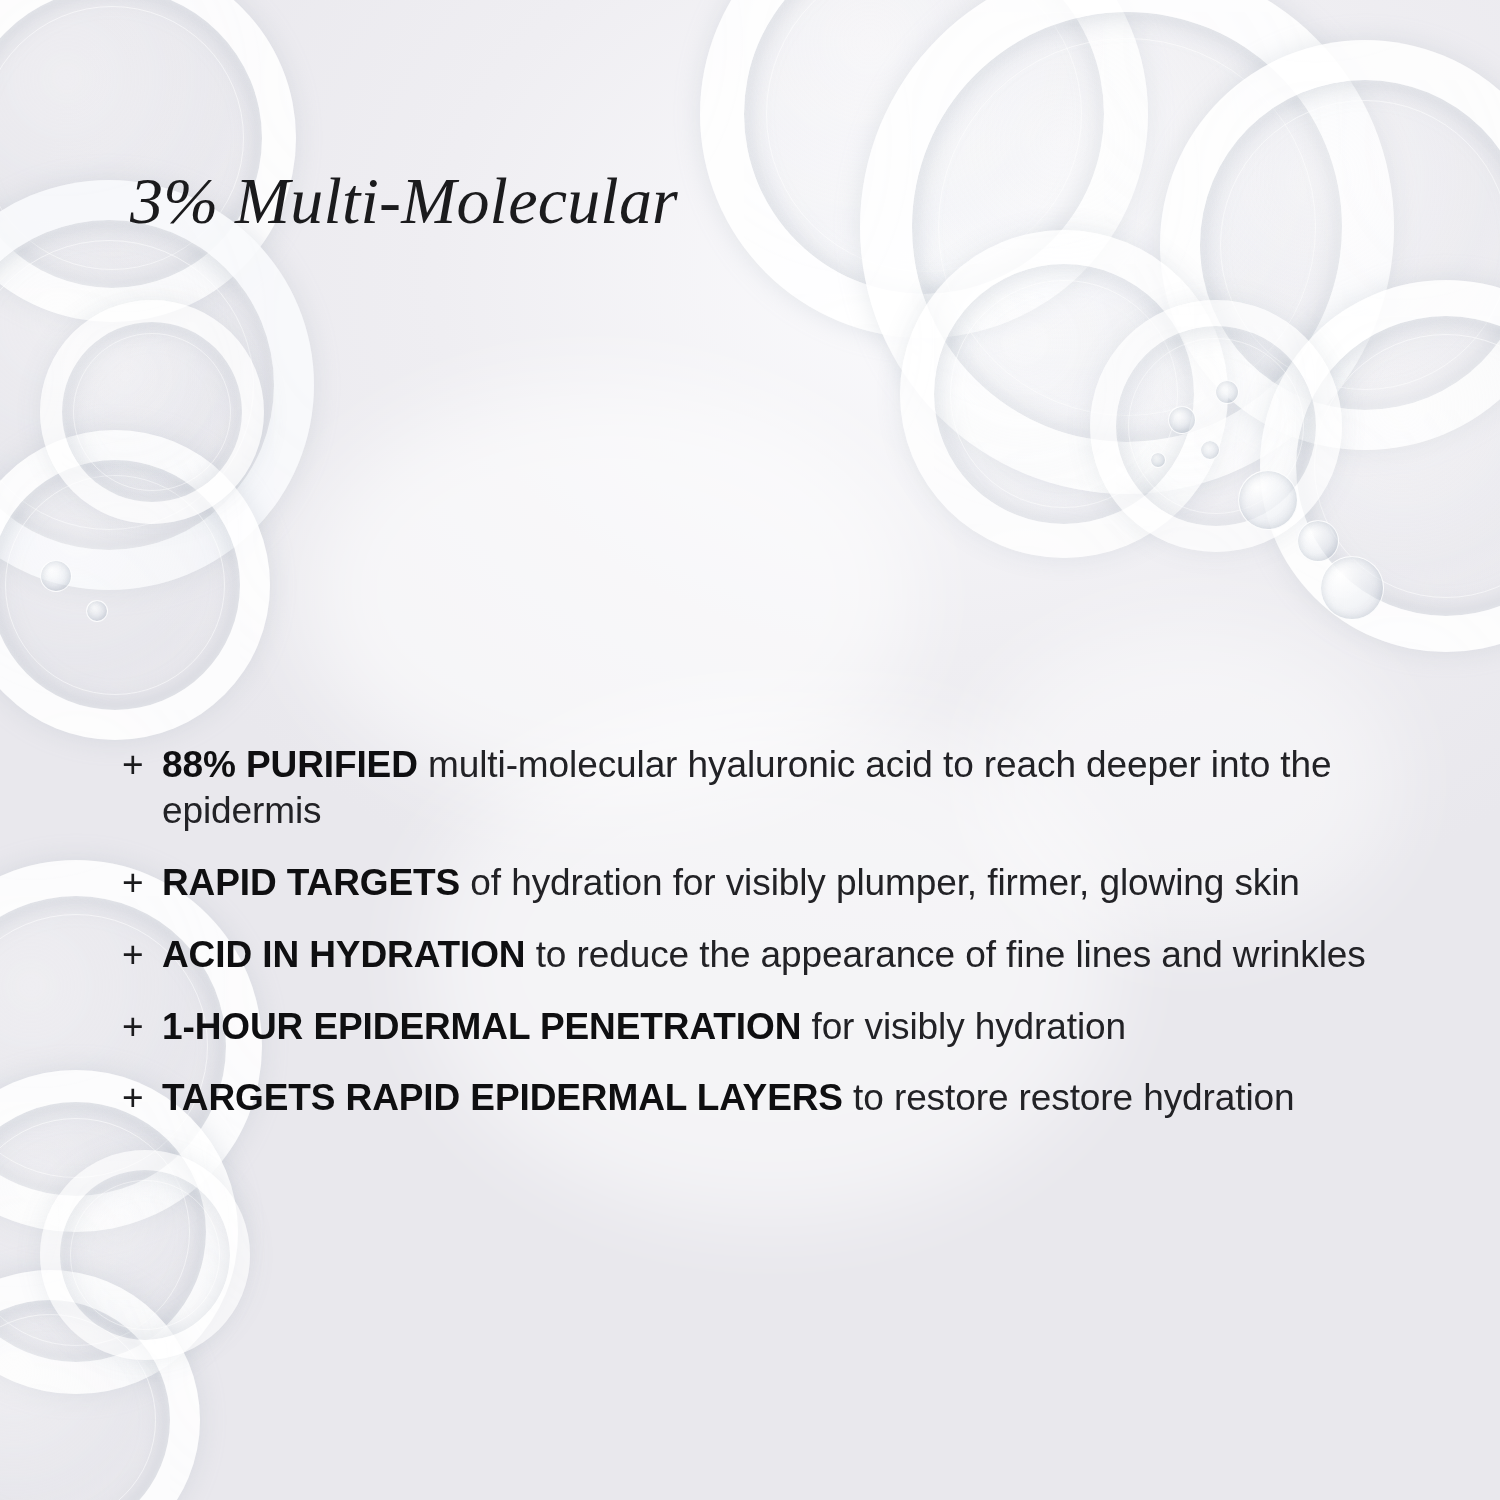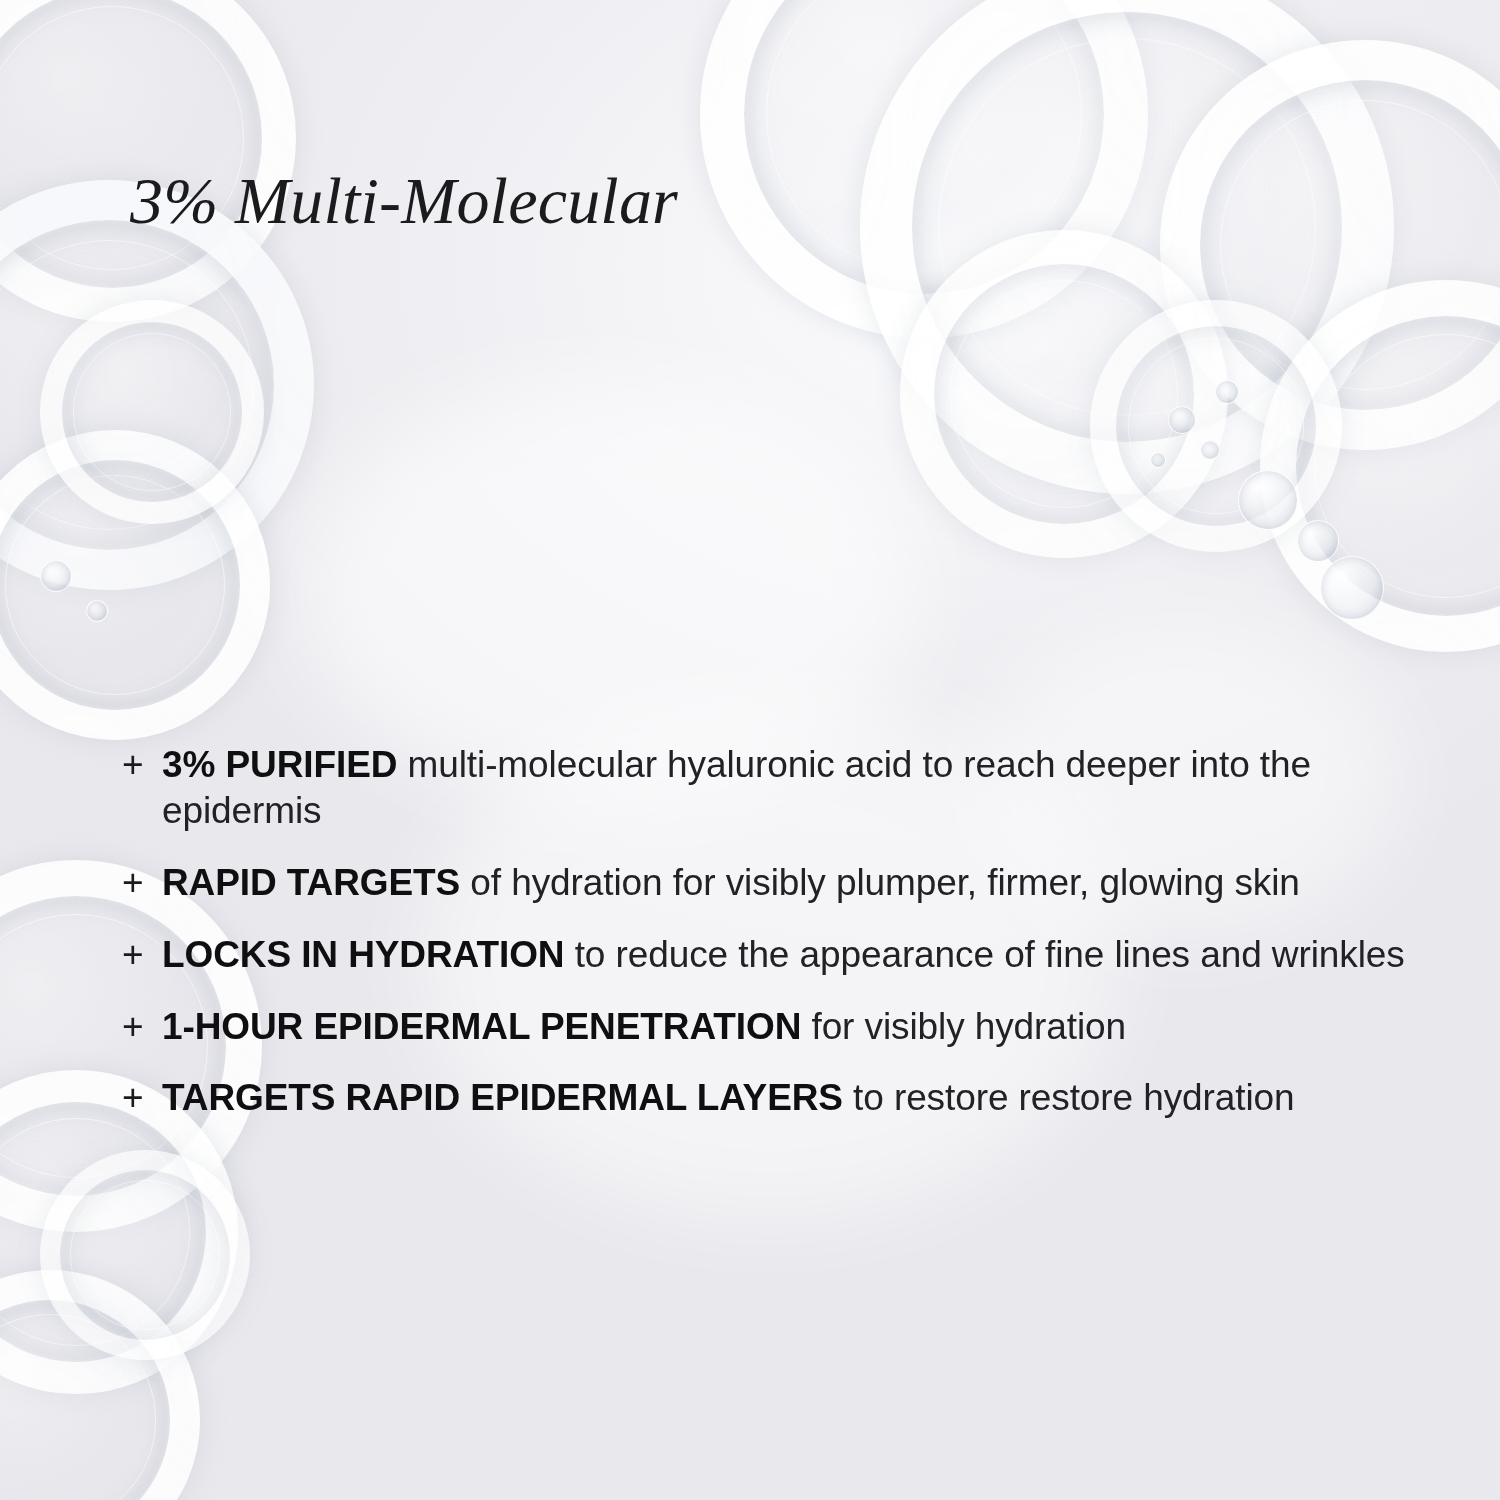--- a/index.html
+++ b/index.html
@@ -195,31 +195,31 @@
   </div>
 
   <div class="heading-block">
     <div class="title-script">3% Multi-Molecular</div>
   </div>
 
   <div class="benefits">
 
     <div class="benefit">
       <span class="plus">+</span>
-      <span class="benefit-text"><span class="lead">3% PURIFIED</span><span> multi-molecular hyaluronic acid to reach deeper into the epidermis</span></span>
+      <span class="benefit-text"><span class="lead">88% PURIFIED</span><span> multi-molecular hyaluronic acid to reach deeper into the epidermis</span></span>
     </div>
 
     <div class="benefit">
       <span class="plus">+</span>
       <span class="benefit-text"><span class="lead">RAPID TARGETS</span><span> of hydration for visibly plumper, firmer, glowing skin</span></span>
     </div>
 
     <div class="benefit">
       <span class="plus">+</span>
-      <span class="benefit-text"><span class="lead">LOCKS IN HYDRATION</span><span> to reduce the appearance of fine lines and wrinkles</span></span>
+      <span class="benefit-text"><span class="lead">ACID IN HYDRATION</span><span> to reduce the appearance of fine lines and wrinkles</span></span>
     </div>
 
     <div class="benefit">
       <span class="plus">+</span>
       <span class="benefit-text"><span class="lead">1-HOUR EPIDERMAL PENETRATION</span><span> for visibly hydration</span></span>
     </div>
 
     <div class="benefit">
       <span class="plus">+</span>
       <span class="benefit-text"><span class="lead">TARGETS RAPID EPIDERMAL LAYERS</span><span> to restore restore hydration</span></span>

